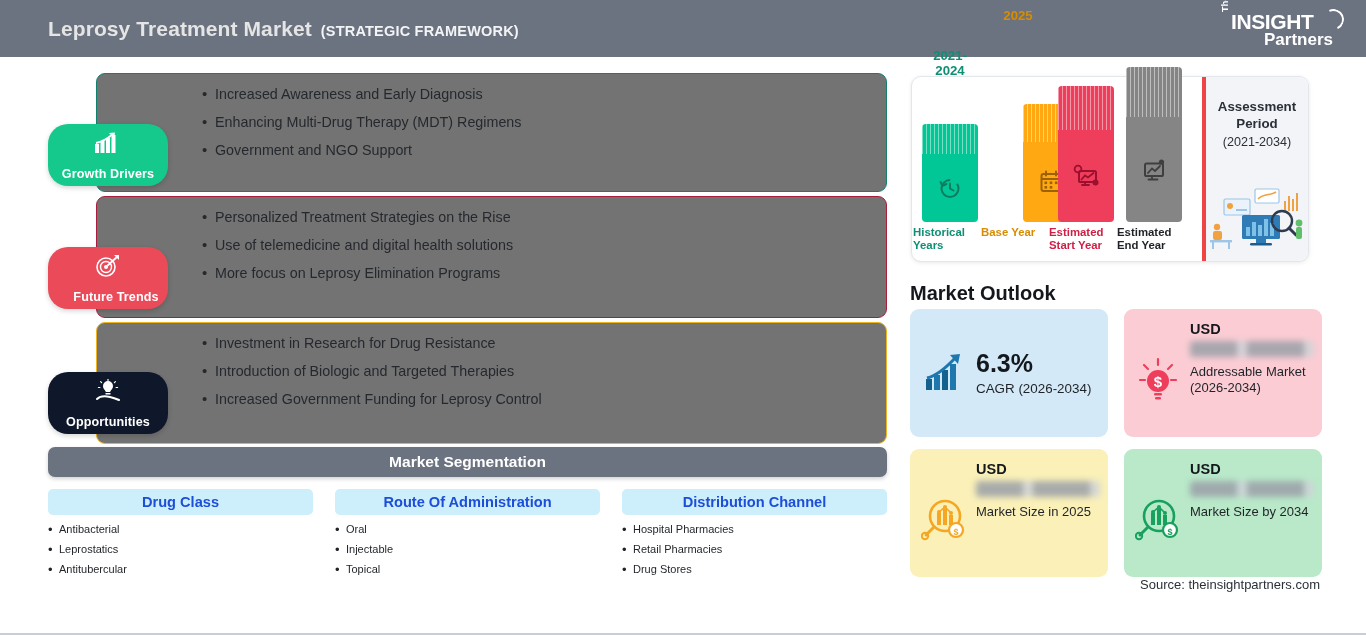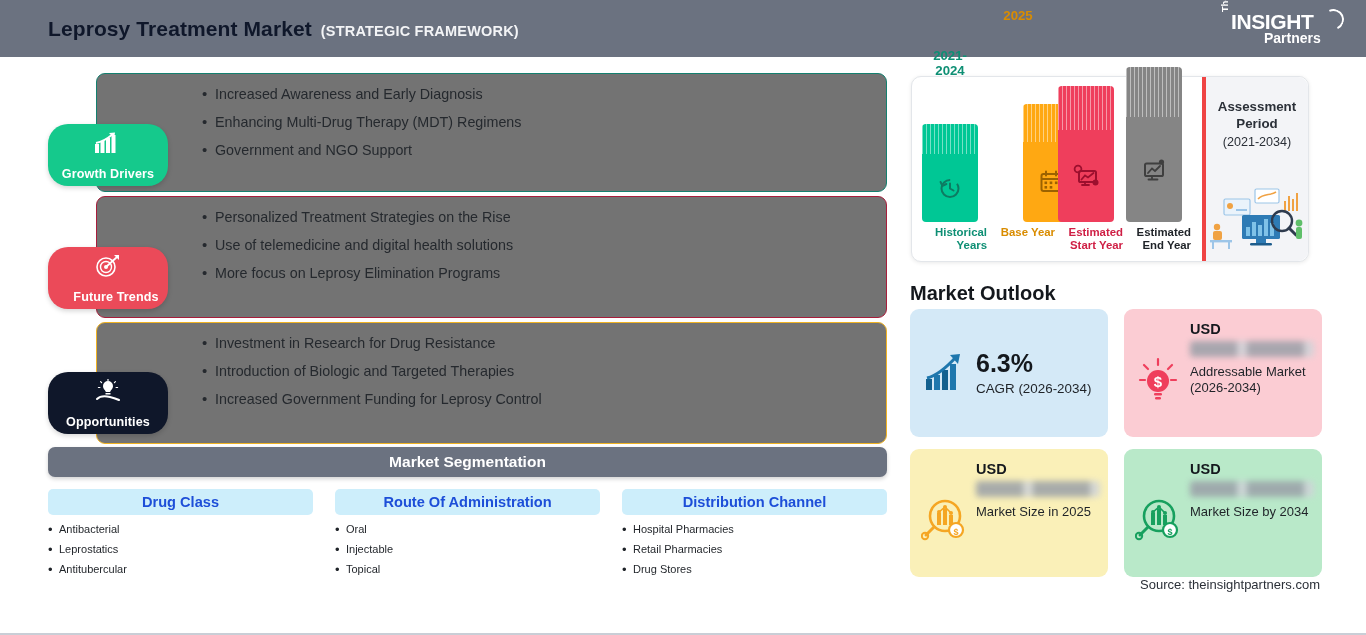--- a/index.html
+++ b/index.html
@@ -11,29 +11,29 @@
   }
   #page { position: relative; width: 1366px; height: 635px; background: #fff;
           border-bottom: 2px solid #c9ced6; }
 
   
   .header {
     position: absolute; left: 0; top: 0; width: 1366px; height: 57px;
     background: #6b7280; display: flex; align-items: center;
   }
   .header-title-wrap { margin-left: 48px; display: flex; align-items: baseline; gap: 9px; }
-  .header-title { color: #0f172a; font-size: 21px; font-weight: bold; letter-spacing: .1px; }
+  .header-title { color: #e5e5e5; font-size: 21px; font-weight: bold; letter-spacing: .1px; }
   .header-sub { color: #f3f4f6; font-size: 14.5px; font-weight: bold; letter-spacing: .2px; }
 
   .logo { position: absolute; right: 18px; top: 8px; width: 128px; height: 42px; color: #fff; }
   .logo-the { position: absolute; left: 0; top: 4px; font-size: 9px; font-weight: bold;
               transform: rotate(-90deg); transform-origin: left top; letter-spacing: .3px; }
   .logo-insight { position: absolute; left: 11px; top: 2px; font-size: 21px; font-weight: bold;
                   letter-spacing: -.4px; }
-  .logo-partners { position: absolute; left: 44px; top: 22px; font-size: 14px; font-weight: bold; }
+  .logo-partners { position: absolute; left: 44px; top: 22px; font-size: 17px; font-weight: bold; }
   .logo-arc { position: absolute; left: 103px; top: 1px; width: 21px; height: 21px;
               border: 2.6px solid #ffffff; border-radius: 50%; border-bottom-color: transparent;
               border-left-color: transparent; transform: rotate(20deg); }
 
   
   .panel-left { position: absolute; left: 0; top: 57px; width: 905px; height: 578px; }
 
   .sect { position: absolute; left: 96px; width: 791px; border-radius: 9px; background: #737373; }
   .sect.s-green  { top: 16px;  height: 119px; border: 1.4px solid #13806f; }
   .sect.s-red    { top: 139px; height: 122px; border: 1.4px solid #a81d3b; }
@@ -81,21 +81,21 @@
   .assess-bars { width: 290px; position: relative; }
   .abar { position: absolute; bottom: 39px; width: 56px; }
   .abar .yr { position: absolute; width: 100%; text-align: center; font-size: 13.2px;
               font-weight: bold; left: 0; }
   .abar .col { width: 56px; border-radius: 4px; overflow: hidden; position: relative;
                display: flex; flex-direction: column; justify-content: flex-end; }
   .abar .stripe { width: 100%; opacity: .55;
       background-image: repeating-linear-gradient(90deg,
         rgba(255,255,255,.85) 0 1.5px, rgba(255,255,255,0) 1.5px 4px); }
   .abar .solid { width: 100%; flex: 1; display: flex; align-items: center; justify-content: center; }
-  .abar .cap { position: absolute; left: -9px; width: 74px; text-align: right;
+  .abar .cap { position: absolute; left: -9px; width: 74px; text-align: left;
                font-size: 11.4px; font-weight: bold; line-height: 1.18; }
 
   .assess-side { flex: 1; background: #f3f4f7; border-left: 4px solid #ef4444;
      border-radius: 0 10px 10px 0; position: relative; }
   .assess-side .t1 { position: absolute; top: 22px; width: 100%; text-align: center;
      font-size: 13.3px; font-weight: bold; color: #2b3038; line-height: 1.25; }
   .assess-side .t2 { position: absolute; top: 58px; width: 100%; text-align: center;
      font-size: 12.6px; color: #2b3038; }
 
   .outlook-title { position: absolute; left: 5px; top: 225px; font-size: 20px;

